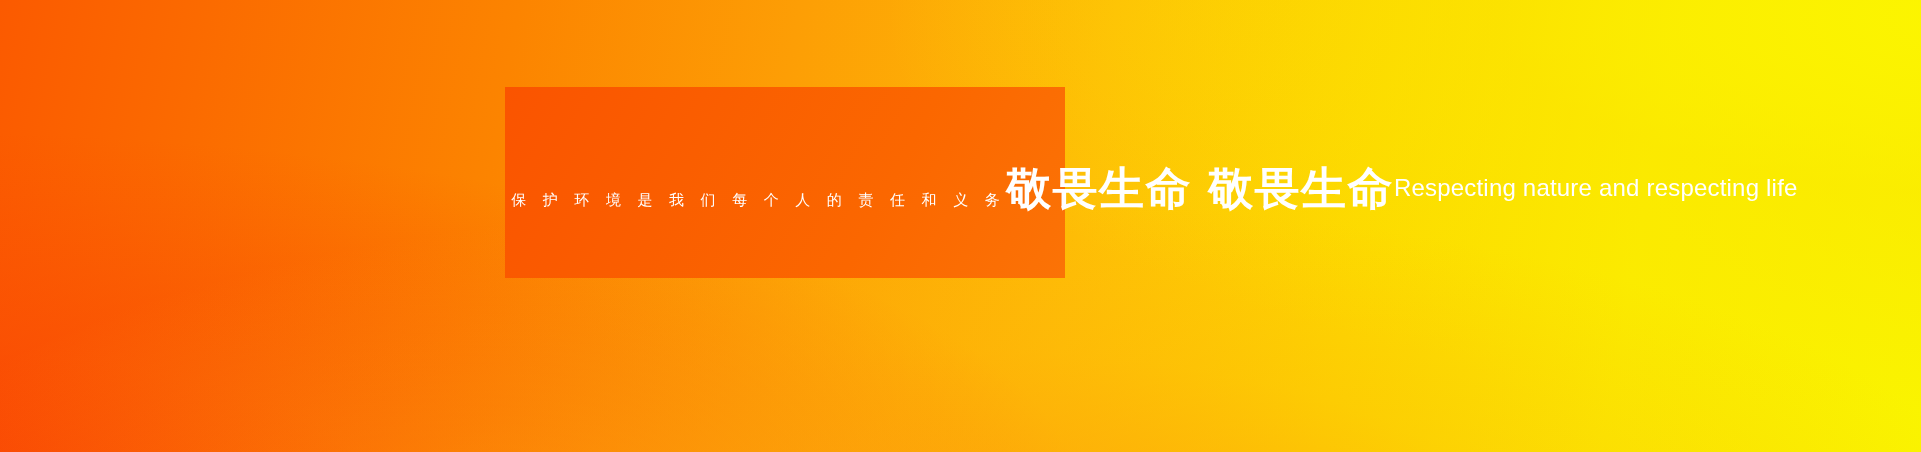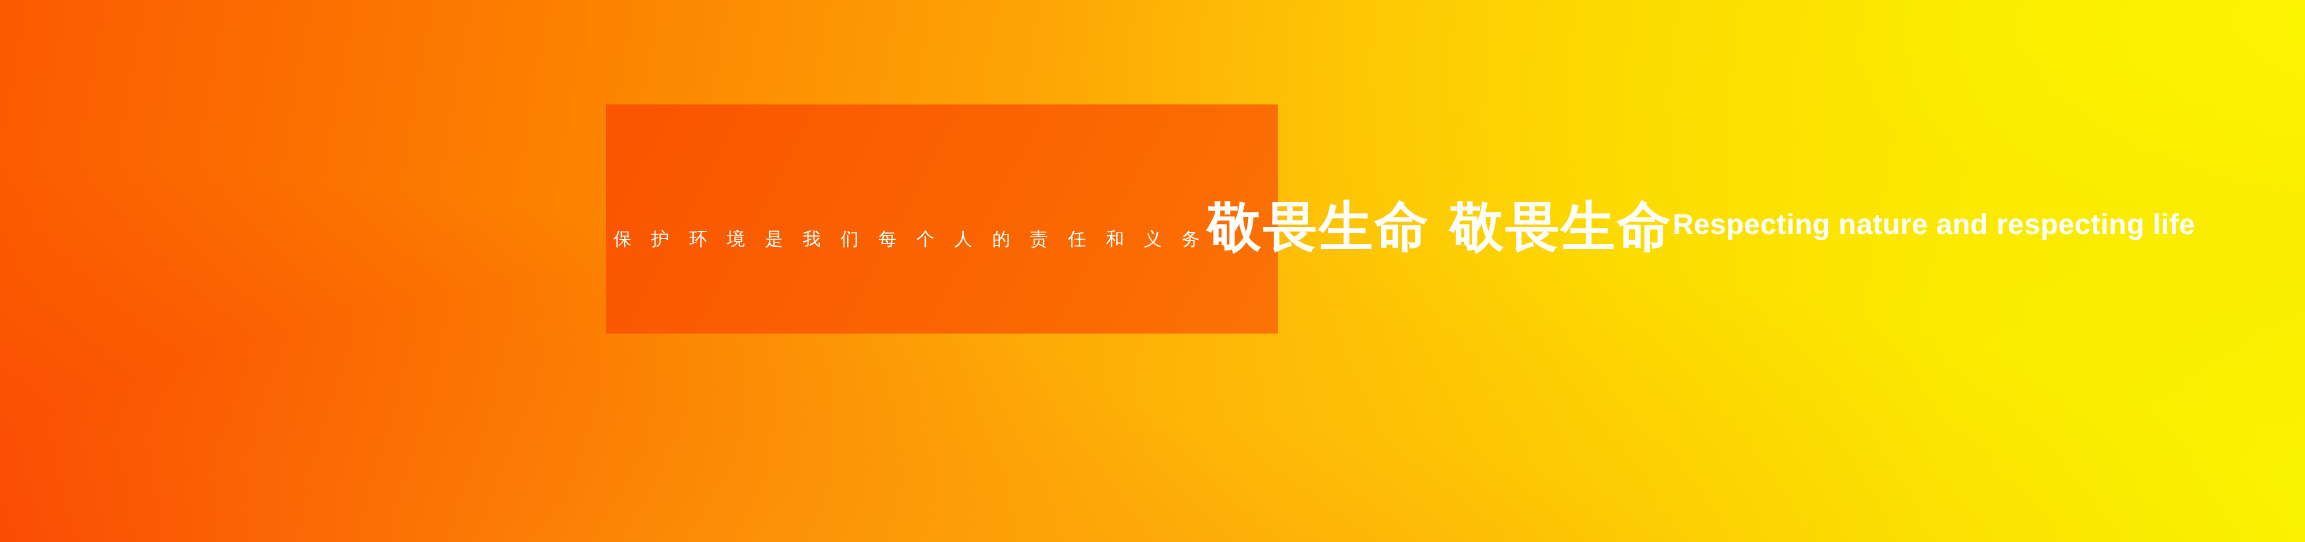--- a/index.html
+++ b/index.html
@@ -96,21 +96,21 @@
     width: 425px;
     height: 2px;
     background: rgba(255,255,255,0.82);
   }
 
   .subtitle {
     margin-top: 12px;
     color: #FFFFFF;
     font-size: 24px;
     line-height: 1.1;
-    font-weight: 700;
+    font-weight: 400;
     letter-spacing: 0.2px;
     white-space: nowrap;
   }
 </style>
 </head>
 <body>
 
 <div id="banner">
 
   <div class="bg-base"></div>

